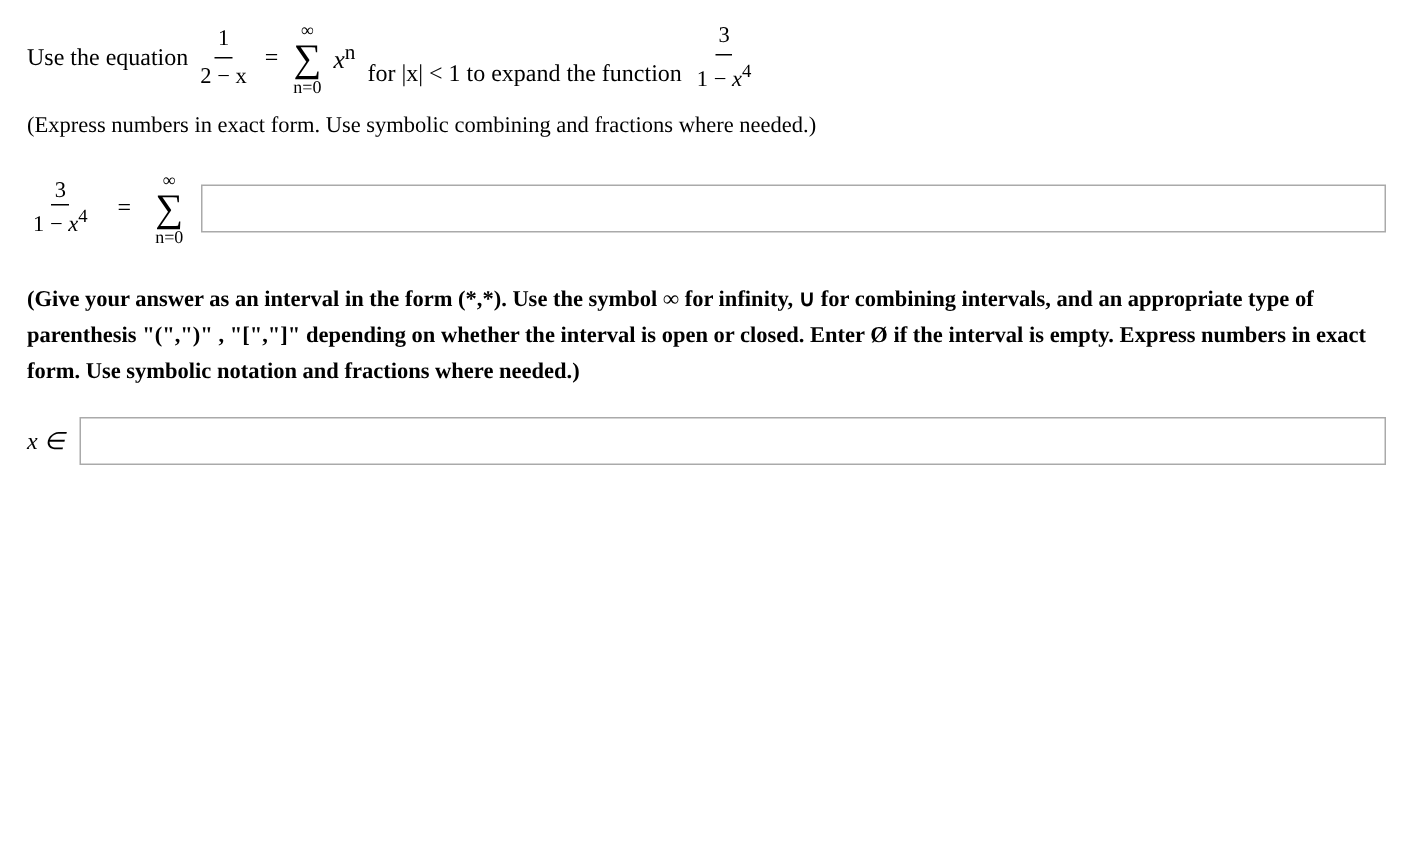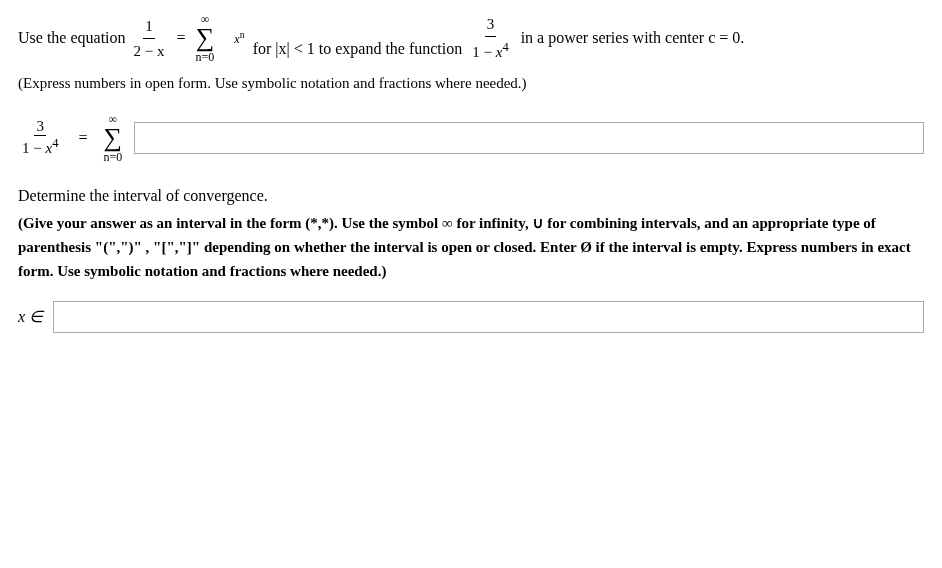--- a/index.html
+++ b/index.html
@@ -133,56 +133,54 @@
   </span>
 
   <span class="equals">=</span>
 
   <span class="sigma-block">
     <span class="sigma-top">∞</span>
     <span class="sigma-symbol">∑</span>
     <span class="sigma-bottom">n=0</span>
   </span>
 
-  <span style="font-size:12px; margin-left:14px;">
+  <span style="font-size:17px; margin-left:2px;">
     <i>x</i><sup>n</sup>
   </span>
 
   <span style="margin-left:4px;margin-top:22px;">for |x| &lt; 1 to expand the function</span>
 
   <span class="fraction" style="margin-left:4px;">
     <span class="numerator">3</span>
     <span class="denominator">1 − <i>x</i><sup>4</sup></span>
   </span>
 
-  <span style="margin-left:4px;">in a power series with center c = 0.</span>
 </div>
 
-<div class="instruction">(Express numbers in open form. Use symbolic notation and fractions where needed.)</div>
+<div class="instruction">(Express numbers in exact form. Use symbolic combining and fractions where needed.)</div>
 
 <div class="answer-row">
 
   <span class="fraction" style="margin-right:4px;">
     <span class="numerator">3</span>
     <span class="denominator">1 − <i>x</i><sup>4</sup></span>
   </span>
 
   <span class="equals">=</span>
 
   <span class="sigma-block">
     <span class="sigma-top">∞</span>
     <span class="sigma-symbol">∑</span>
     <span class="sigma-bottom">n=0</span>
   </span>
 
   <input type="text" class="answer-box" value="" placeholder="" style="">
 </div>
 
 <div style="margin-top: 8px;">
-  <div class="section-label">Determine the interval of convergence.</div>
 
   <div class="convergence-instruction">(Give your answer as an interval in the form (*,*). Use the symbol ∞ for infinity, ∪ for combining intervals, and an appropriate type of parenthesis "(",")" , "[","]" depending on whether the interval is open or closed. Enter Ø if the interval is empty. Express numbers in exact form. Use symbolic notation and fractions where needed.)</div>
 
   <div class="x-in-row">
     <span class="x-label">x ∈</span>
     <input type="text" class="x-answer-box" value="" placeholder="" style="">
   </div>
 </div>
 
 </body></html>

